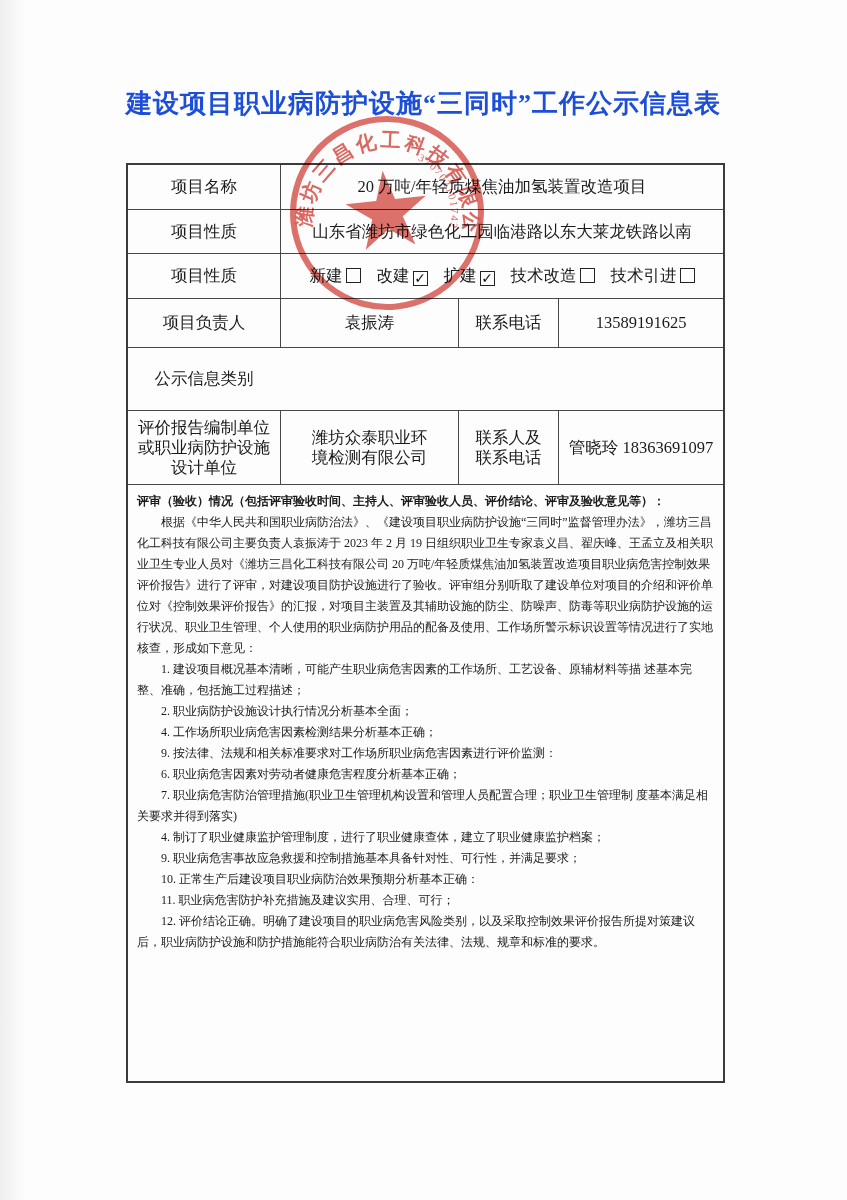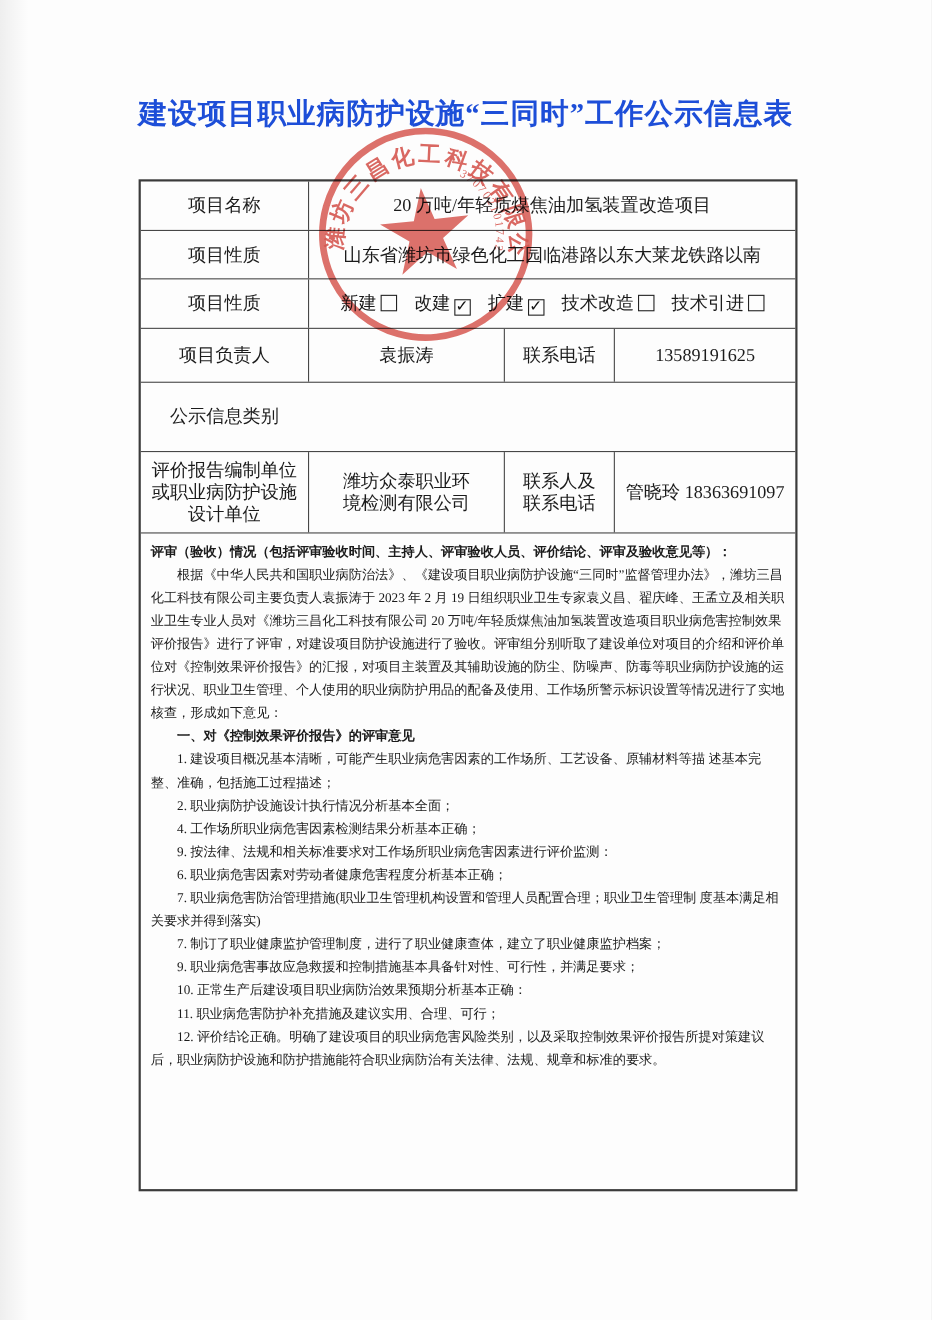--- a/index.html
+++ b/index.html
@@ -109,28 +109,27 @@
         <span class="wrap-contact">联系人及联系电话</span>
       </div>
       <div class="cell c4">管晓玲 18363691097</div>
     </div>
 
     <div class="row">
       <div class="cell review-cell">
         <div class="review-heading">评审（验收）情况（包括评审验收时间、主持人、评审验收人员、评价结论、评审及验收意见等）：</div>
         <div>
             <div class="para">根据《中华人民共和国职业病防治法》、《建设项目职业病防护设施“三同时”监督管理办法》，潍坊三昌化工科技有限公司主要负责人袁振涛于 2023 年 2 月 19 日组织职业卫生专家袁义昌、翟庆峰、王孟立及相关职业卫生专业人员对《潍坊三昌化工科技有限公司 20 万吨/年轻质煤焦油加氢装置改造项目职业病危害控制效果评价报告》进行了评审，对建设项目防护设施进行了验收。评审组分别听取了建设单位对项目的介绍和评价单位对《控制效果评价报告》的汇报，对项目主装置及其辅助设施的防尘、防噪声、防毒等职业病防护设施的运行状况、职业卫生管理、个人使用的职业病防护用品的配备及使用、工作场所警示标识设置等情况进行了实地核查，形成如下意见：</div>
-            <div class="para bold">一、对《控制效果评价报告》的评审意见</div>
             <div class="para">1. 建设项目概况基本清晰，可能产生职业病危害因素的工作场所、工艺设备、原辅材料等描 述基本完整、准确，包括施工过程描述；</div>
             <div class="para">2. 职业病防护设施设计执行情况分析基本全面；</div>
             <div class="para">4. 工作场所职业病危害因素检测结果分析基本正确；</div>
             <div class="para">9. 按法律、法规和相关标准要求对工作场所职业病危害因素进行评价监测：</div>
             <div class="para">6. 职业病危害因素对劳动者健康危害程度分析基本正确；</div>
             <div class="para">7. 职业病危害防治管理措施(职业卫生管理机构设置和管理人员配置合理；职业卫生管理制 度基本满足相关要求并得到落实)</div>
-            <div class="para">7. 制订了职业健康监护管理制度，进行了职业健康查体，建立了职业健康监护档案；</div>
+            <div class="para">4. 制订了职业健康监护管理制度，进行了职业健康查体，建立了职业健康监护档案；</div>
             <div class="para">9. 职业病危害事故应急救援和控制措施基本具备针对性、可行性，并满足要求；</div>
             <div class="para">10. 正常生产后建设项目职业病防治效果预期分析基本正确：</div>
             <div class="para">11. 职业病危害防护补充措施及建议实用、合理、可行；</div>
             <div class="para">12. 评价结论正确。明确了建设项目的职业病危害风险类别，以及采取控制效果评价报告所提对策建议后，职业病防护设施和防护措施能符合职业病防治有关法律、法规、规章和标准的要求。</div>
           </div>
       </div>
     </div>
 
   </div>
 

